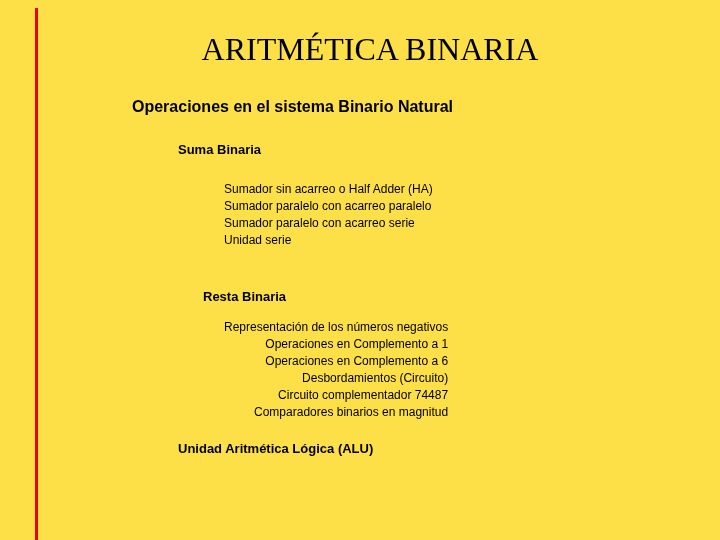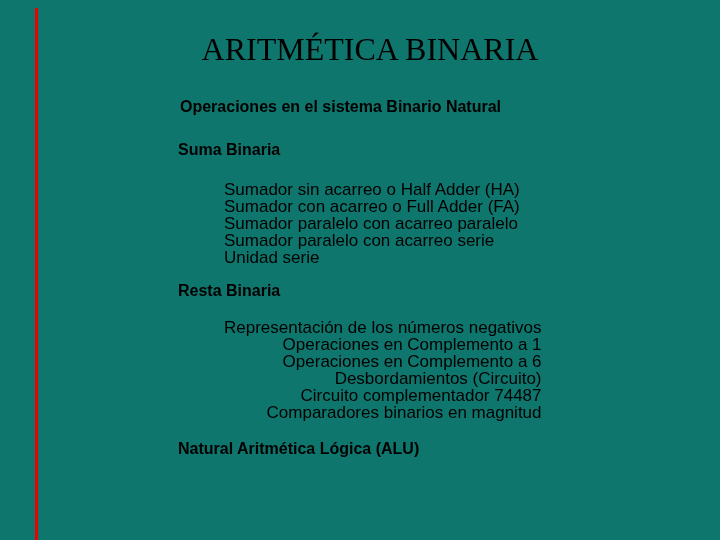--- a/index.html
+++ b/index.html
@@ -37,71 +37,69 @@
     white-space: nowrap;
   }
   .subtitle {
     position: absolute;
     left: 132px;
     top: 97px;
     font-size: 16px;
     font-weight: bold;
     line-height: 20px;
     white-space: nowrap;
-    margin-left: 48px;
   }
   .heading {
     position: absolute;
     left: 178px;
-    font-size: 16px;
+    font-size: 13px;
     font-weight: bold;
     line-height: 20px;
     white-space: nowrap;
   }
   .heading-suma  { top: 140px; }
-  .heading-resta { top: 281px; }
+  .heading-resta { top: 287px; margin-left: 25px; }
   .heading-alu   { top: 439px; }
   .item-list {
     position: absolute;
     left: 224px;
-    font-size: 17px;
+    font-size: 12px;
     font-weight: normal;
     line-height: 17px;
     white-space: nowrap;
   }
   .list-suma  { top: 181px; }
   .list-resta { top: 319px; text-align: right; }
 </style>
 </head>
 <body>
 
-<div class="slide" style="background-color: #0f766e;">
+<div class="slide" style="background-color: #fde047;">
 
   <div class="accent-line" style="background-color: rgb(238, 0, 0);"></div>
 
   <div class="title">ARITMÉTICA BINARIA</div>
 
   <div class="subtitle">Operaciones en el sistema Binario Natural</div>
 
   <div class="heading heading-suma">Suma Binaria</div>
 
   <div class="item-list list-suma">
     <div>Sumador sin acarreo o Half Adder (HA)</div>
-    <div>Sumador con acarreo o Full Adder (FA)</div>
     <div>Sumador paralelo con acarreo paralelo</div>
     <div>Sumador paralelo con acarreo serie</div>
     <div>Unidad serie</div>
   </div>
 
   <div class="heading heading-resta">Resta Binaria</div>
 
   <div class="item-list list-resta">
     <div>Representación de los números negativos</div>
     <div>Operaciones en Complemento a 1</div>
     <div>Operaciones en Complemento a 6</div>
     <div>Desbordamientos (Circuito)</div>
     <div>Circuito complementador 74487</div>
     <div>Comparadores binarios en magnitud</div>
   </div>
 
-  <div class="heading heading-alu">Natural Aritmética Lógica (ALU)</div>
+  <div class="heading heading-alu">Unidad Aritmética Lógica (ALU)</div>
 
 </div>
 
 </body></html>

